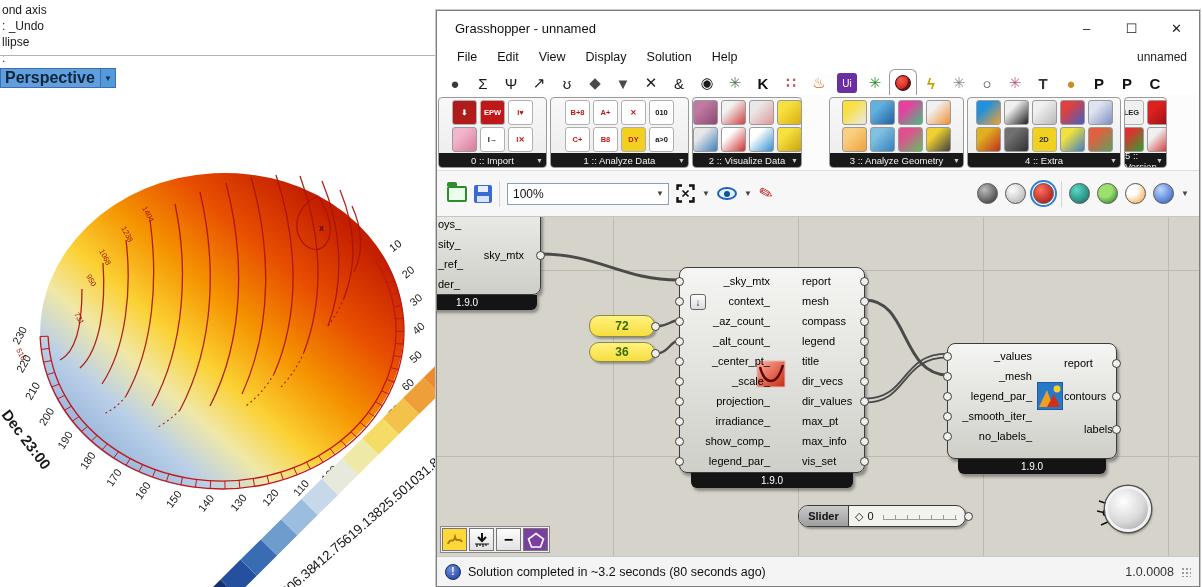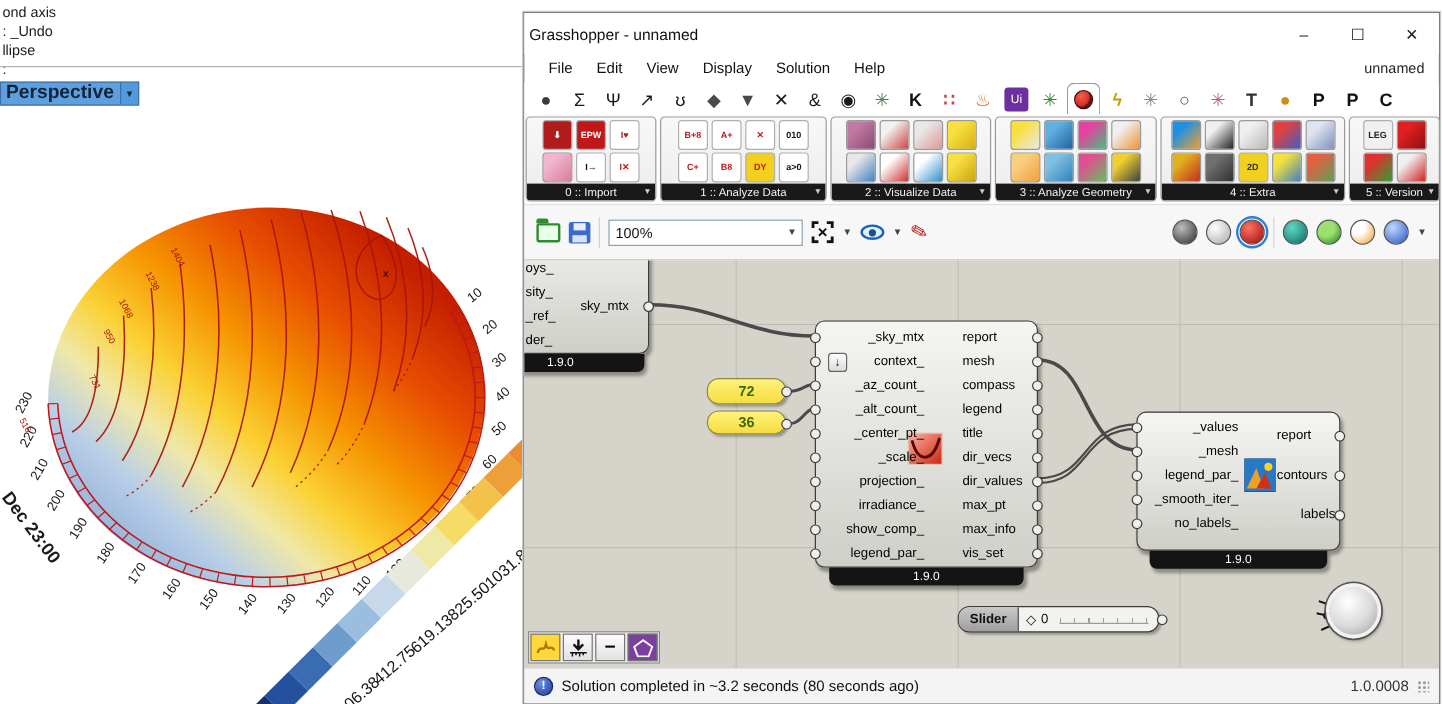--- a/index.html
+++ b/index.html
@@ -10,21 +10,21 @@
   #rhino { position:absolute; left:0; top:0; width:436px; height:587px; background:#fff; }
   #dome-svg { position:absolute; left:0; top:0; z-index:0; }
   #history { position:absolute; left:2px; top:2px; z-index:2; font-size:12px; color:#1a1a1a; line-height:16px; white-space:pre; }
   #cmd-divider { position:absolute; left:0; top:55px; width:436px; height:1px; background:#b4b4b4; z-index:2; }
   #vp-tab { position:absolute; left:0; top:68px; height:20px; z-index:2; display:flex; align-items:center; background:#5f9fdd; border:1px solid #3d6fa8; }
   #vp-tab .lbl { font-size:16px; font-weight:bold; color:#10243c; padding:0 5px 0 4px; }
   #vp-tab .arr { width:15px; height:100%; border-left:1px solid #3d6fa8; display:flex; align-items:center; justify-content:center; font-size:8px; color:#102a44; background:#539adc; }
 
   
   #gh { position:absolute; left:436px; top:10px; width:764px; height:577px; background:#fff; border:1px solid #7e7e7e; box-shadow:0 0 0 1px #c9c9c9; z-index:5; display:flex; flex-direction:column; }
-  #gh-title { height:34px; display:flex; align-items:center; padding-left:4px; font-size:13px; color:#101010; background:#fff; position:relative; }
+  #gh-title { height:34px; display:flex; align-items:center; padding-left:18px; font-size:13px; color:#101010; background:#fff; position:relative; }
   .winbtns { position:absolute; right:0; top:0; height:34px; display:flex; }
   .winbtn { width:45px; height:100%; display:flex; align-items:center; justify-content:center; font-size:13px; color:#222; }
   #gh-menu { height:24px; display:flex; align-items:center; padding-left:10px; font-size:12.5px; color:#111; position:relative; }
   .menu-item { padding:3px 10px; }
   #doc-label { position:absolute; right:12px; font-size:12px; color:#222; }
   #gh-tabs { height:26px; display:flex; align-items:flex-end; padding-left:4px; background:#fff; }
   .tab { width:28px; height:24px; display:flex; align-items:center; justify-content:center; font-size:15px; }
   .tab.selected { background:#fff; border:1px solid #9a9a9a; border-bottom:none; border-radius:6px 6px 0 0; height:26px; }
   .ladybug-dot { width:16px; height:16px; border-radius:50%; background:radial-gradient(circle at 35% 30%, #ff5a4a, #a80f0f); border:1px solid #3a0808;
      box-shadow: inset -3px -2px 0 -1px rgba(0,0,0,.45); }
@@ -316,21 +316,21 @@
             <div class="pal-tile" style="background: rgb(255, 255, 255); color: rgb(192, 24, 24); border: 1px solid rgb(176, 176, 176);">C+</div>
             <div class="pal-tile" style="background: rgb(255, 255, 255); color: rgb(192, 24, 24); border: 1px solid rgb(176, 176, 176);">A+</div>
             <div class="pal-tile" style="background: rgb(255, 255, 255); color: rgb(192, 24, 24); border: 1px solid rgb(176, 176, 176);">B8</div>
             <div class="pal-tile" style="background: rgb(255, 255, 255); color: rgb(192, 24, 24); border: 1px solid rgb(176, 176, 176);">✕</div>
             <div class="pal-tile" style="background: rgb(243, 208, 32); color: rgb(192, 24, 24); border: 1px solid rgb(176, 176, 176);">DY</div>
             <div class="pal-tile" style="background: rgb(255, 255, 255); color: rgb(17, 17, 17); border: 1px solid rgb(176, 176, 176);">010</div>
             <div class="pal-tile" style="background: rgb(255, 255, 255); color: rgb(17, 17, 17); border: 1px solid rgb(176, 176, 176);">a&gt;0</div>
           </div>
           <div class="pal-label">1 :: Analyze Data<div class="dn">▼</div></div>
         </div>
-        <div class="pal-group" style="left: 255px; width: 134px;">
+        <div class="pal-group" style="left: 255px; width: 110px;">
           <div class="pal-icons">
             <div class="pal-tile" style="background: linear-gradient(135deg, rgb(192, 122, 162) 30%, rgb(138, 74, 114)); border: 1px solid rgb(154, 154, 154);"></div>
             <div class="pal-tile" style="background: linear-gradient(135deg, rgb(232, 232, 232) 30%, rgb(64, 128, 192)); border: 1px solid rgb(154, 154, 154);"></div>
             <div class="pal-tile" style="background: linear-gradient(135deg, rgb(242, 242, 242) 30%, rgb(208, 64, 64)); border: 1px solid rgb(154, 154, 154);"></div>
             <div class="pal-tile" style="background: linear-gradient(135deg, rgb(255, 255, 255) 30%, rgb(208, 48, 48)); border: 1px solid rgb(154, 154, 154);"></div>
             <div class="pal-tile" style="background: linear-gradient(135deg, rgb(232, 232, 232) 30%, rgb(224, 152, 152)); border: 1px solid rgb(154, 154, 154);"></div>
             <div class="pal-tile" style="background: linear-gradient(135deg, rgb(255, 255, 255) 30%, rgb(48, 144, 208)); border: 1px solid rgb(154, 154, 154);"></div>
             <div class="pal-tile" style="background: linear-gradient(135deg, rgb(248, 224, 64) 30%, rgb(216, 176, 16)); border: 1px solid rgb(154, 154, 154);"></div>
             <div class="pal-tile" style="background: linear-gradient(135deg, rgb(248, 224, 64) 30%, rgb(200, 164, 16)); border: 1px solid rgb(154, 154, 154);"></div>
           </div>
@@ -357,21 +357,21 @@
             <div class="pal-tile" style="background: linear-gradient(135deg, rgb(112, 112, 112) 30%, rgb(48, 48, 48)); border: 1px solid rgb(154, 154, 154);"></div>
             <div class="pal-tile" style="background: linear-gradient(135deg, rgb(240, 240, 240) 30%, rgb(184, 184, 184)); border: 1px solid rgb(154, 154, 154);"></div>
             <div class="pal-tile" style="background: rgb(240, 208, 32); color: rgb(48, 48, 48); border: 1px solid rgb(176, 176, 176);">2D</div>
             <div class="pal-tile" style="background: linear-gradient(135deg, rgb(224, 64, 64) 30%, rgb(64, 96, 192)); border: 1px solid rgb(154, 154, 154);"></div>
             <div class="pal-tile" style="background: linear-gradient(135deg, rgb(240, 224, 64) 30%, rgb(64, 128, 192)); border: 1px solid rgb(154, 154, 154);"></div>
             <div class="pal-tile" style="background: linear-gradient(135deg, rgb(224, 228, 240) 30%, rgb(128, 144, 192)); border: 1px solid rgb(154, 154, 154);"></div>
             <div class="pal-tile" style="background: linear-gradient(135deg, rgb(224, 96, 64) 30%, rgb(96, 160, 96)); border: 1px solid rgb(154, 154, 154);"></div>
           </div>
           <div class="pal-label">4 :: Extra<div class="dn">▼</div></div>
         </div>
-        <div class="pal-group" style="left: 687px; width: 76px;">
+        <div class="pal-group" style="left: 687px; width: 43px;">
           <div class="pal-icons">
             <div class="pal-tile" style="background: rgb(240, 240, 240); color: rgb(32, 32, 32); border: 1px solid rgb(176, 176, 176);">LEG</div>
             <div class="pal-tile" style="background: linear-gradient(135deg, rgb(224, 48, 48) 30%, rgb(48, 160, 48)); border: 1px solid rgb(154, 154, 154);"></div>
             <div class="pal-tile" style="background: linear-gradient(135deg, rgb(224, 32, 32) 30%, rgb(144, 16, 16)); border: 1px solid rgb(154, 154, 154);"></div>
             <div class="pal-tile" style="background: linear-gradient(135deg, rgb(240, 240, 240) 30%, rgb(208, 32, 32)); border: 1px solid rgb(154, 154, 154);"></div>
           </div>
           <div class="pal-label">5 :: Version<div class="dn">▼</div></div>
         </div>
       </div>
 

